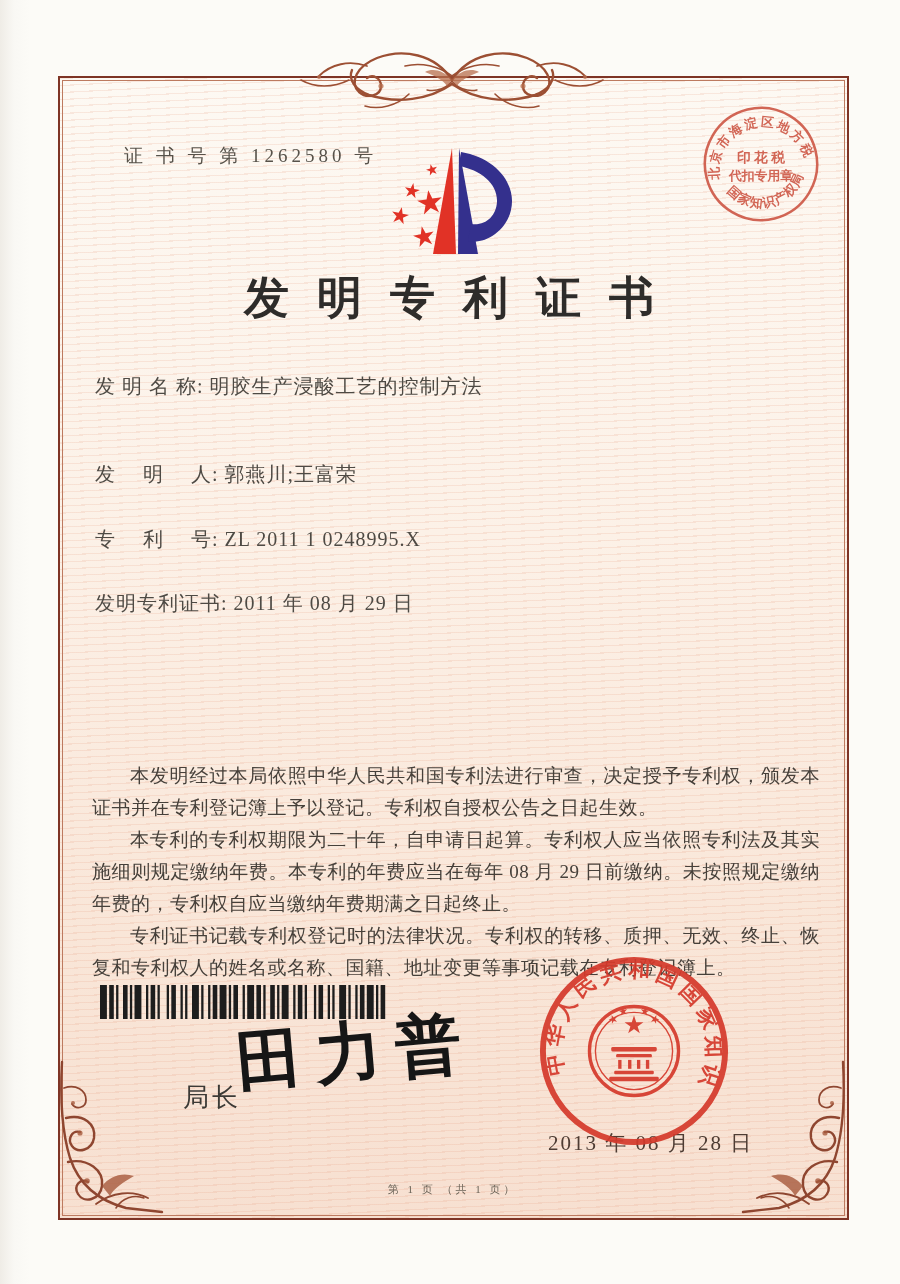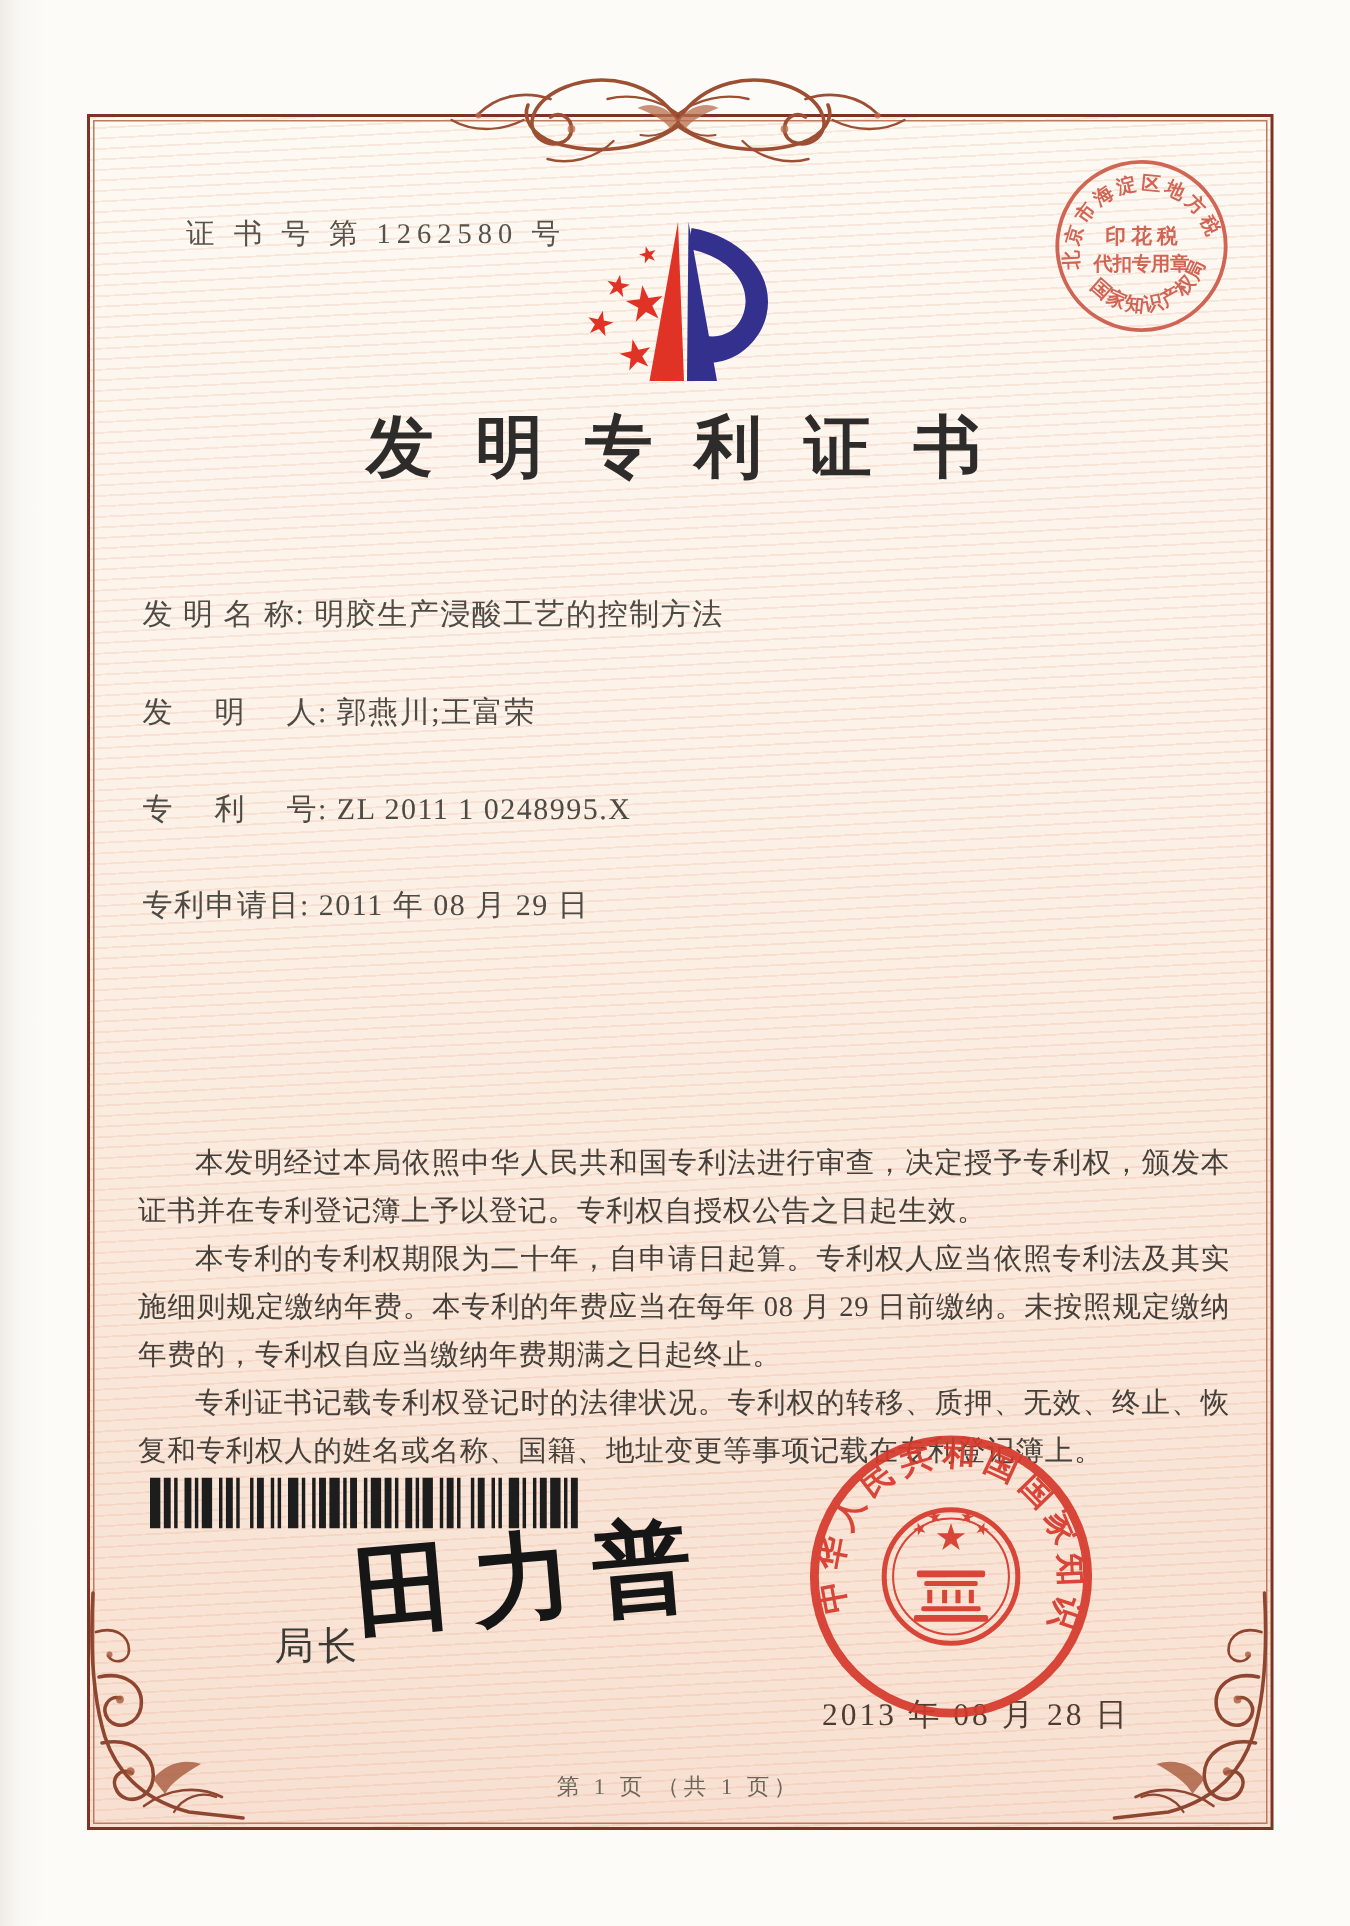--- a/index.html
+++ b/index.html
@@ -26,21 +26,21 @@
   }
   .field{position:absolute;left:95px;font-size:20px;color:#4e4a44;white-space:nowrap;}
   .field .lbl{letter-spacing:1px;}
   .field .val{margin-left:6px;letter-spacing:1px;}
   .paras{
     position:absolute;left:92px;top:760px;width:728px;
     font-size:19px;line-height:32px;color:#46403a;text-align:justify;letter-spacing:0.5px;
   }
   .paras p{margin:0;text-indent:2em;}
   .footerline{position:absolute;left:58px;top:1182px;width:789px;text-align:center;
-    font-size:15px;color:#6c6559;letter-spacing:3px;}
+    font-size:11px;color:#6c6559;letter-spacing:3px;}
   
   .sig-title{position:absolute;left:183px;top:1080px;font-size:26px;color:#3c3a36;letter-spacing:3px;}
   .sig-name{
     position:absolute;left:236px;top:1018px;font-size:66px;font-weight:700;color:#161616;
     letter-spacing:14px;transform:rotate(-5deg);transform-origin:left center;
     font-family:"Liberation Serif","DejaVu Serif",serif;
   }
   
   .taxstamp{position:absolute;left:697px;top:100px;width:128px;height:128px;opacity:.88;}
   .bigseal{position:absolute;left:535px;top:952px;width:198px;height:198px;opacity:.92;}
@@ -144,31 +144,31 @@
       <text font-size="13" font-weight="700">
         <textPath href="#taBot" startOffset="4" textLength="96" lengthAdjust="spacing">国家知识产权局</textPath>
       </text>
     </g>
     <text x="65" y="63" text-anchor="middle" font-size="14" font-weight="700" fill="#cc5240">印 花 税</text>
     <text x="65" y="81" text-anchor="middle" font-size="13" font-weight="700" fill="#cc5240">代扣专用章</text>
   </svg>
 
   <div class="title">发明专利证书</div>
 
-  <div class="field" style="top:396px">
+  <div class="field" style="top:373px">
     <span class="lbl">发 明 名 称:</span><span class="val">明胶生产浸酸工艺的控制方法</span>
   </div>
   <div class="field" style="top:461px">
     <span class="lbl">发　 明　 人:</span><span class="val">郭燕川;王富荣</span>
   </div>
   <div class="field" style="top:526px">
     <span class="lbl">专　 利　 号:</span><span class="val">ZL 2011 1 0248995.X</span>
   </div>
   <div class="field" style="top:590px">
-    <span class="lbl">专利申请日:</span><span class="val">2011 年 08 月 29 日</span>
+    <span class="lbl">发明专利证书:</span><span class="val">2011 年 08 月 29 日</span>
   </div>
 
   <div class="paras">
     <p>本发明经过本局依照中华人民共和国专利法进行审查，决定授予专利权，颁发本证书并在专利登记簿上予以登记。专利权自授权公告之日起生效。</p>
     <p>本专利的专利权期限为二十年，自申请日起算。专利权人应当依照专利法及其实施细则规定缴纳年费。本专利的年费应当在每年 08 月 29 日前缴纳。未按照规定缴纳年费的，专利权自应当缴纳年费期满之日起终止。</p>
     <p>专利证书记载专利权登记时的法律状况。专利权的转移、质押、无效、终止、恢复和专利权人的姓名或名称、国籍、地址变更等事项记载在专利登记簿上。</p>
   </div>
 
   <svg class="barcode" viewBox="0 0 292 34" preserveAspectRatio="none">
       <g id="bcbars" fill="#1d1d1d">

